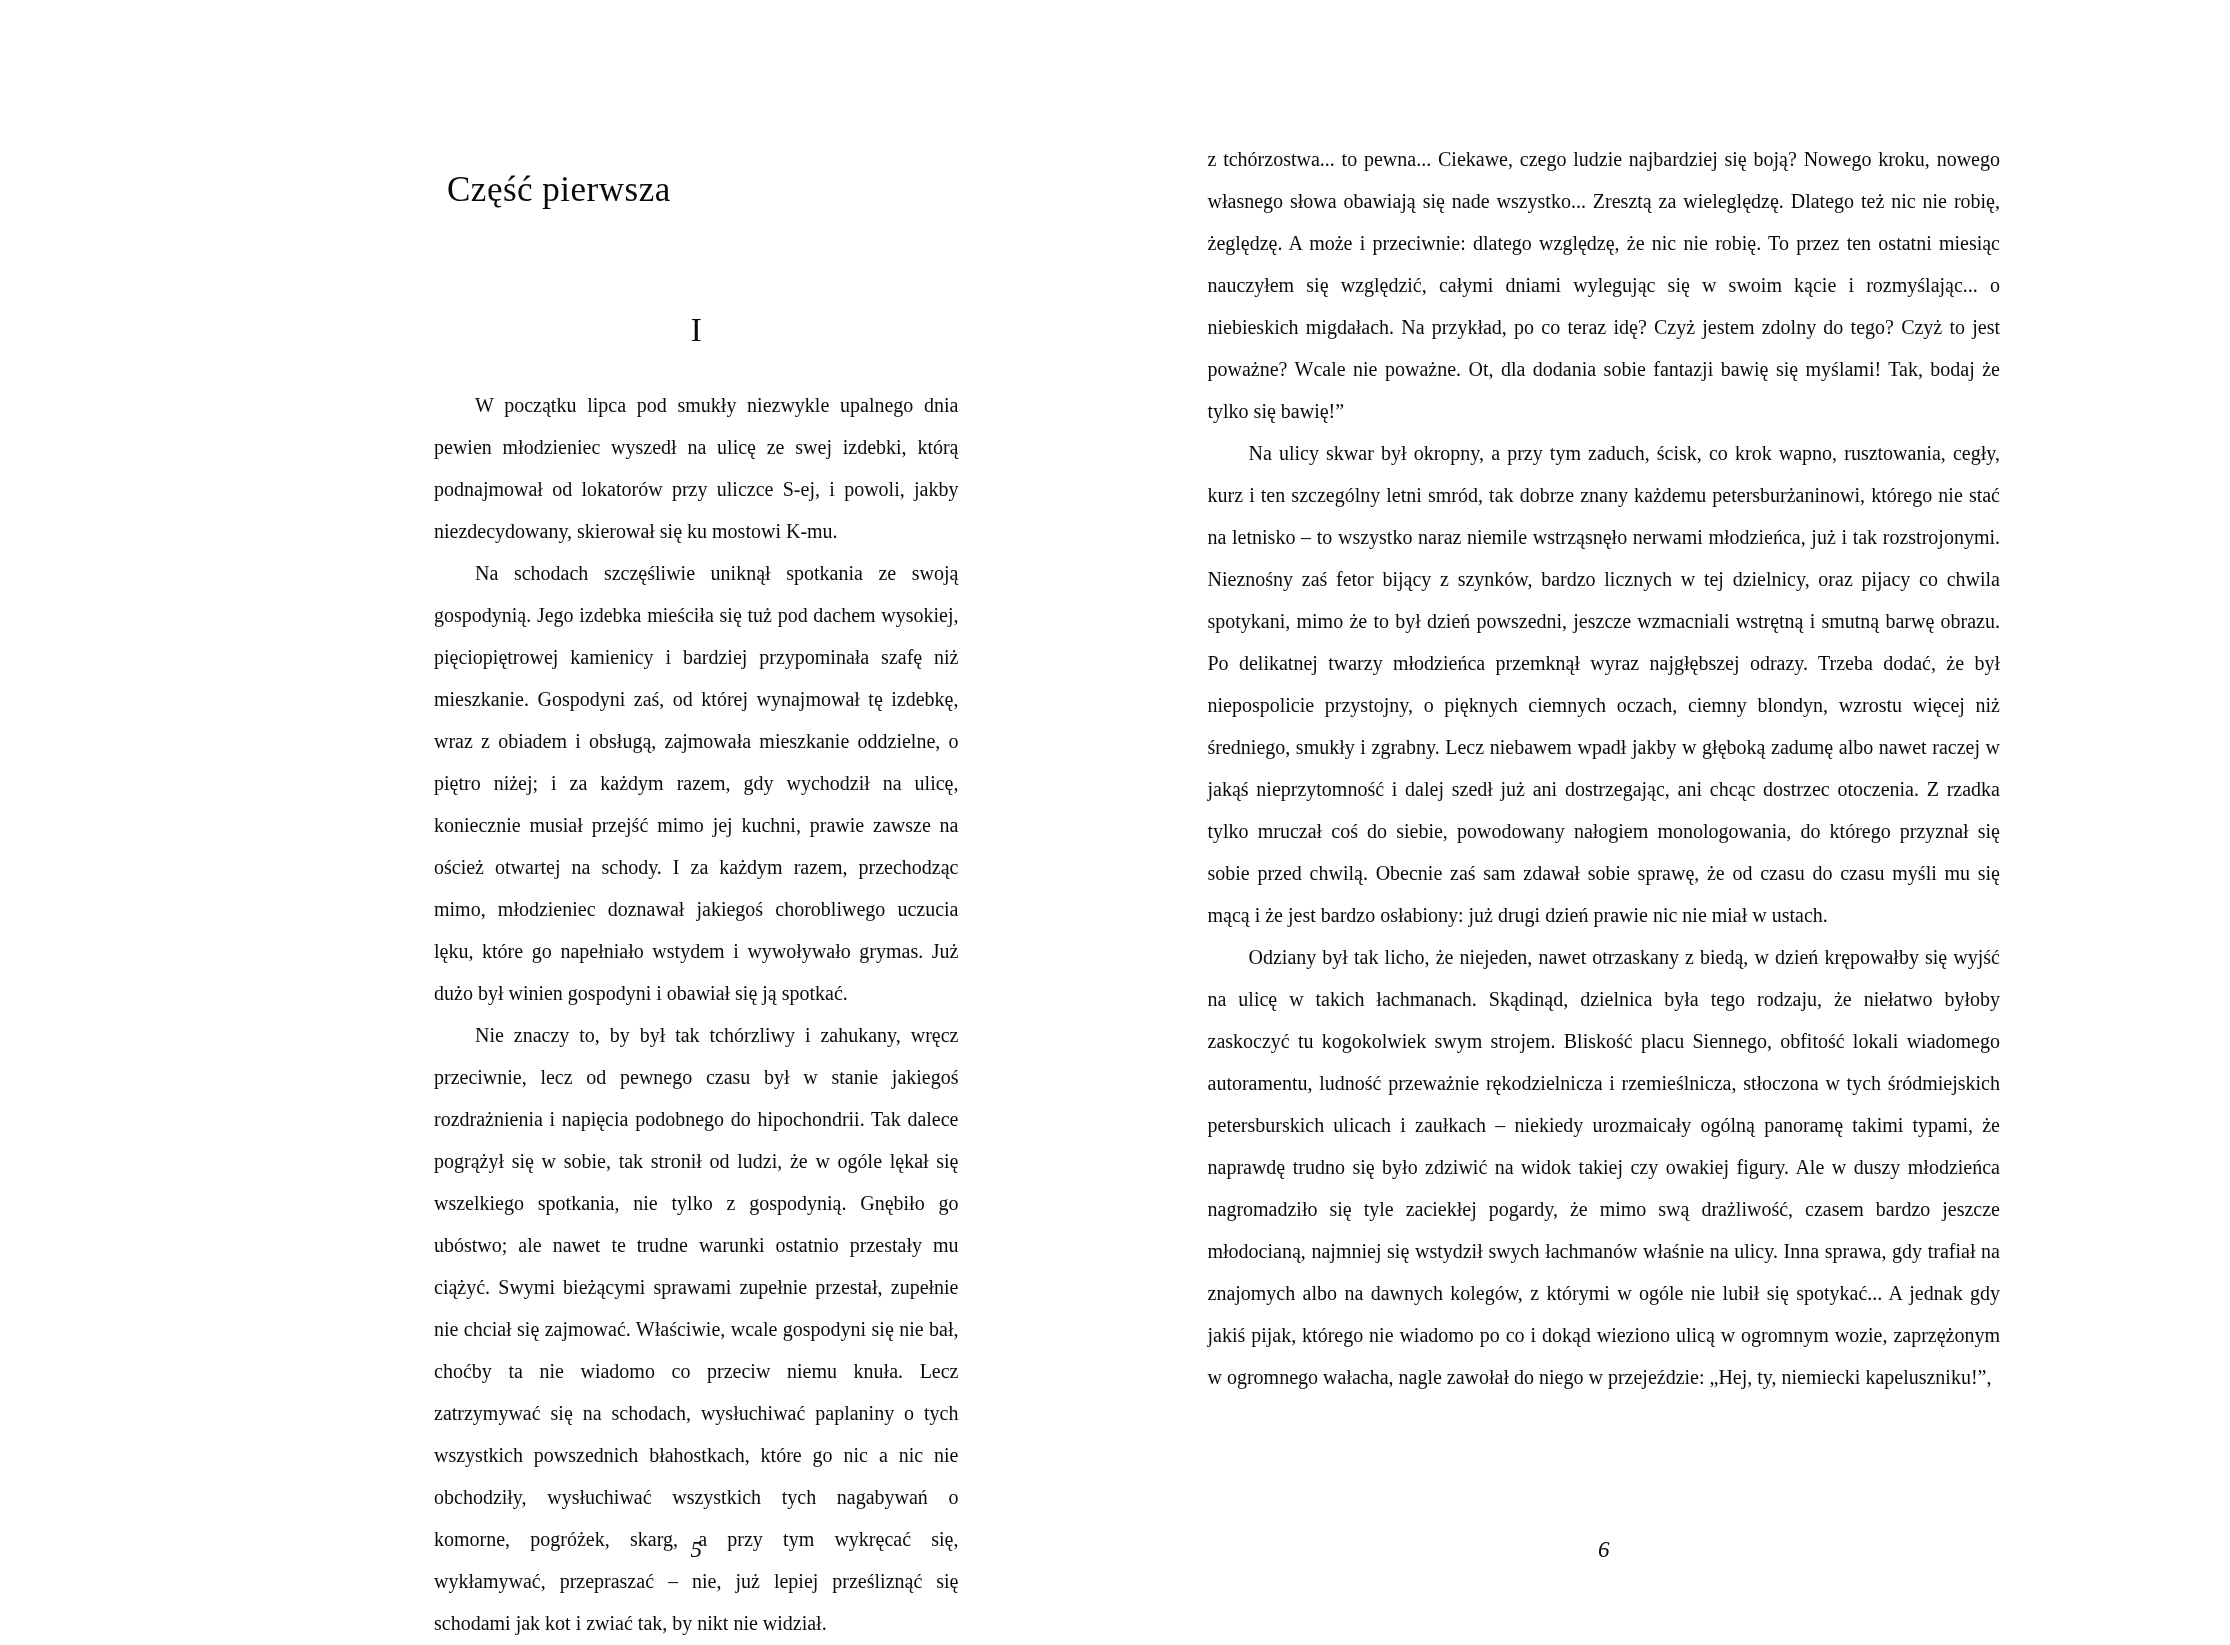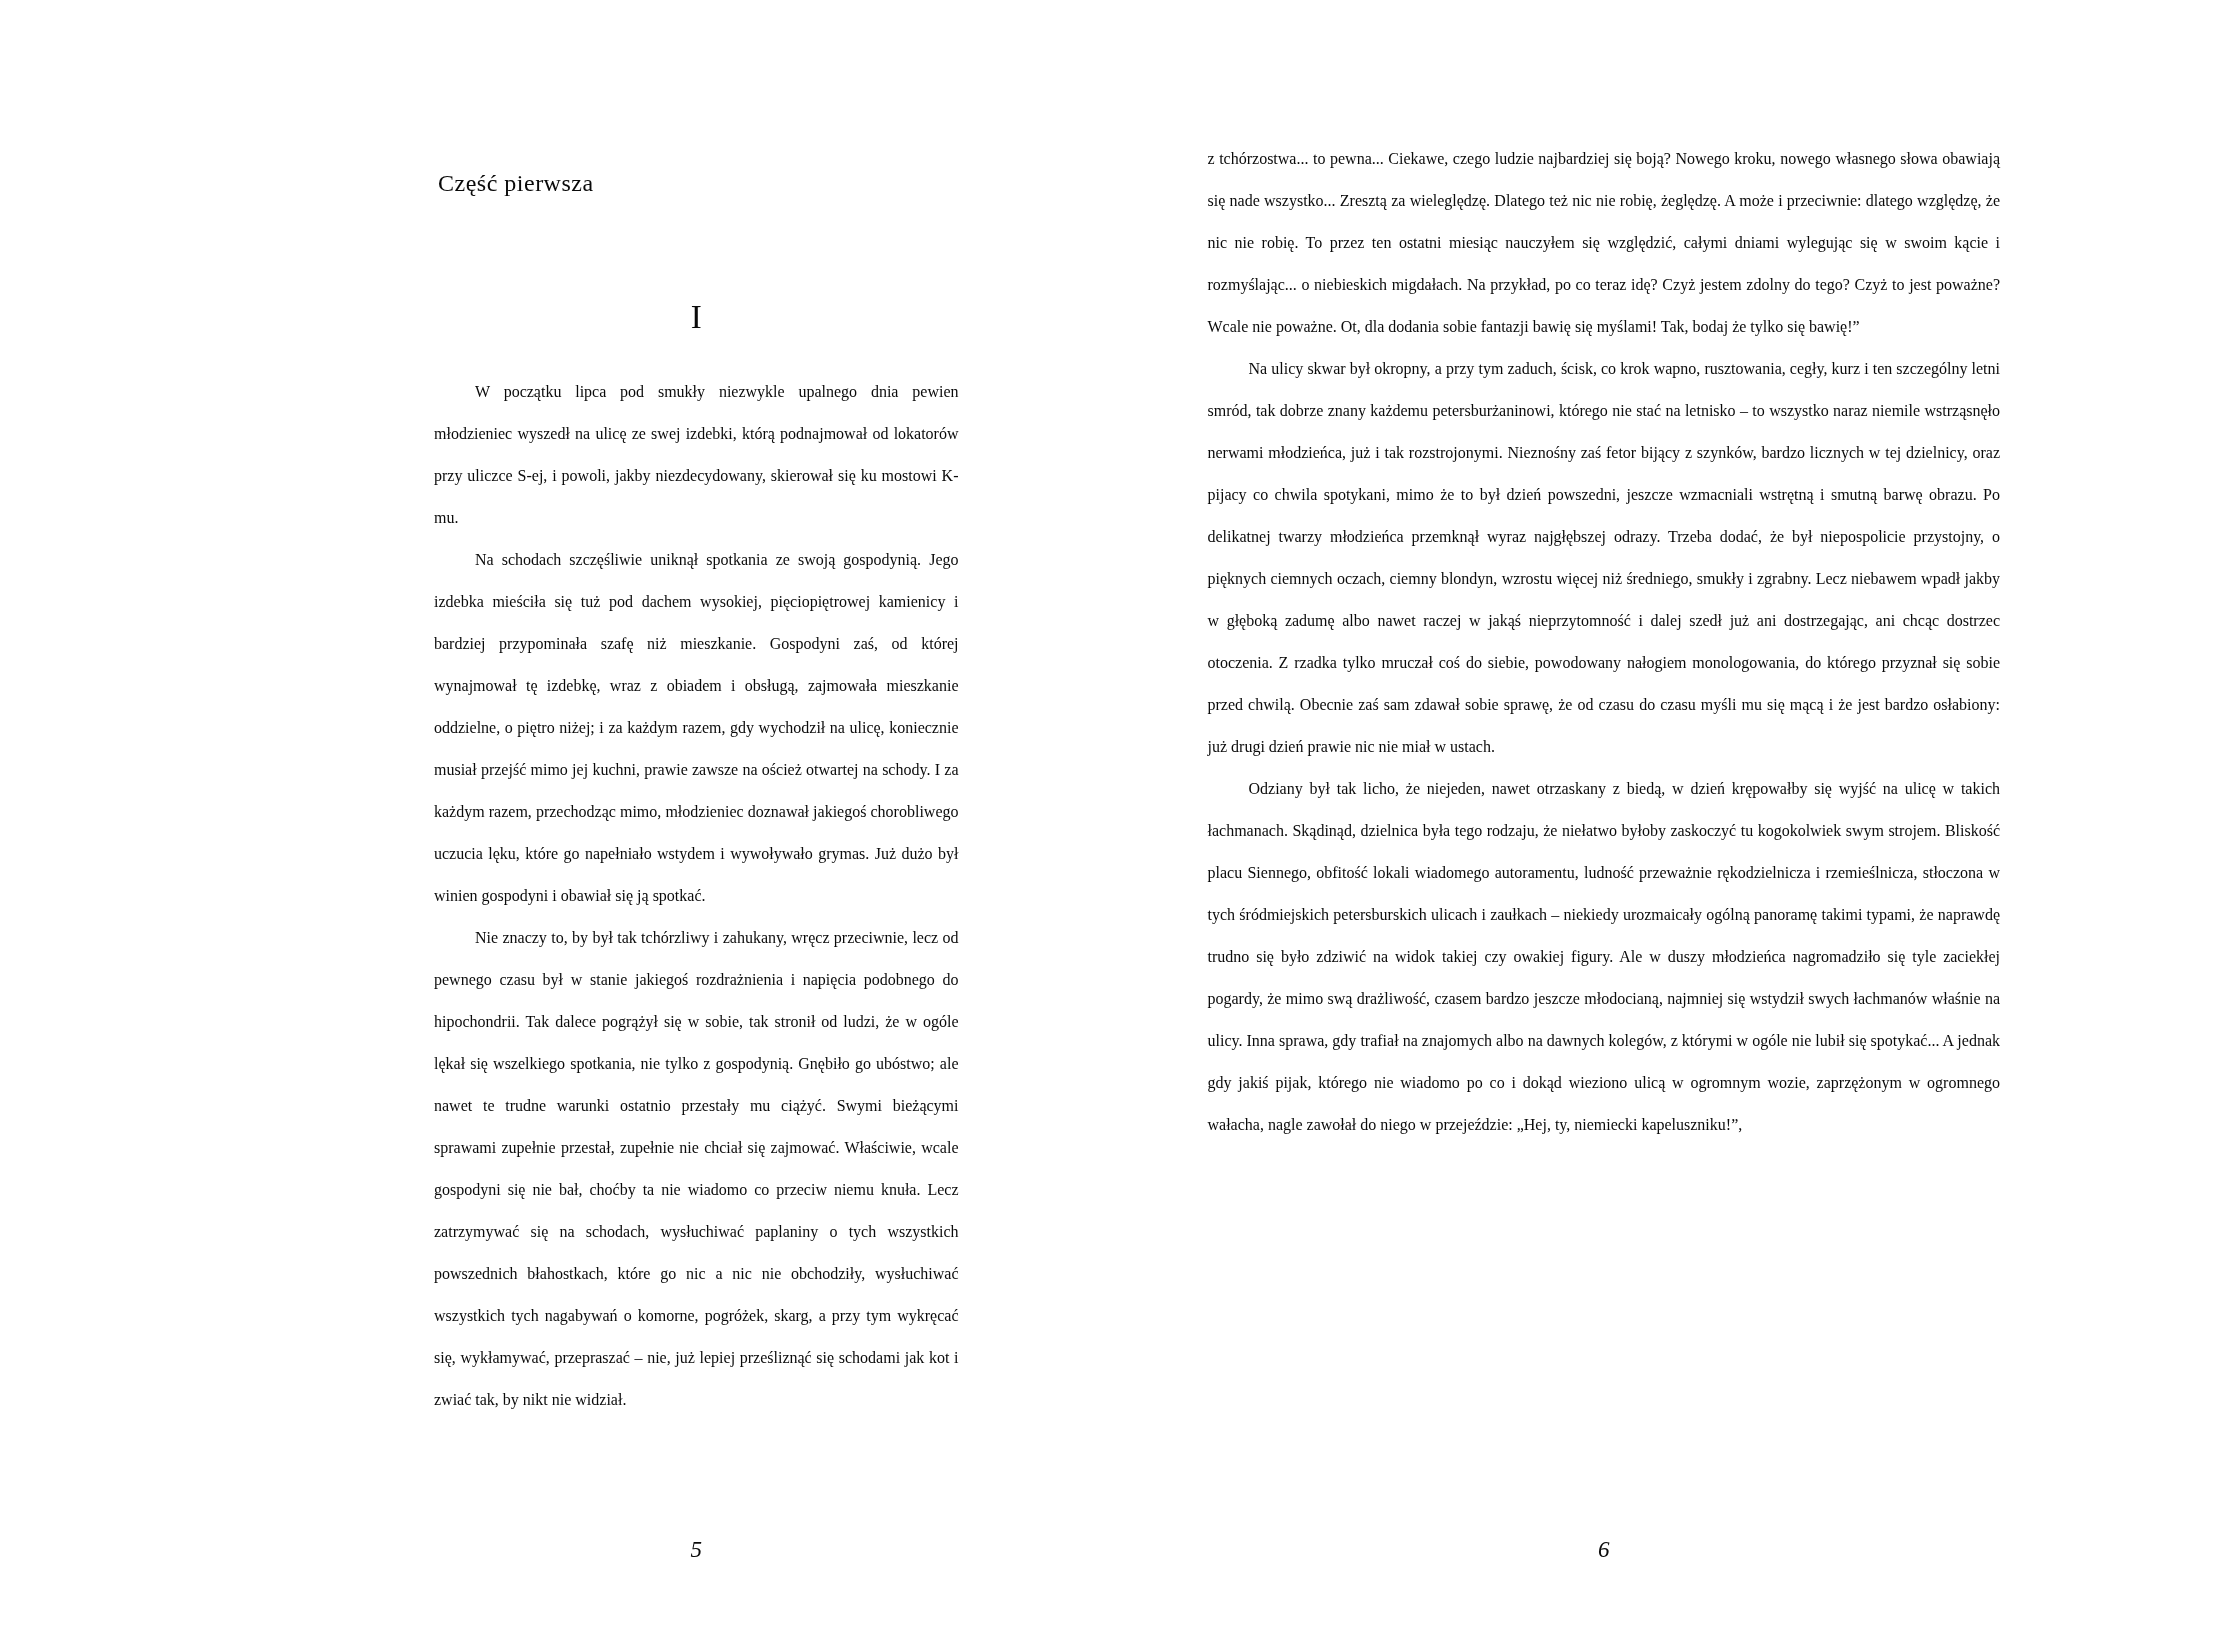--- a/index.html
+++ b/index.html
@@ -26,34 +26,34 @@
     flex: 0 0 50%;
     height: 1646px;
   }
   .page-left {
     padding: 138px 157px 0 434px;
   }
   .page-right {
     padding: 138px 231px 0 92px;
   }
   .part-title {
-    font-size: 24px;
+    font-size: 35px;
     letter-spacing: 0.5px;
-    margin: 32px 0 0 4px;
+    margin: 32px 0 0 13px;
     font-weight: normal;
     text-align: left;
   }
   .chapter-number {
     font-size: 33px;
     text-align: center;
     margin: 102px 0 35px 0;
     font-weight: normal;
   }
   p.body {
-    font-size: 16px;
+    font-size: 20px;
     line-height: 42px;
     text-align: justify;
     margin: 0;
     text-indent: 0;
     hyphens: manual;
   }
   p.body.indent {
     text-indent: 41px;
   }
   .folio {

